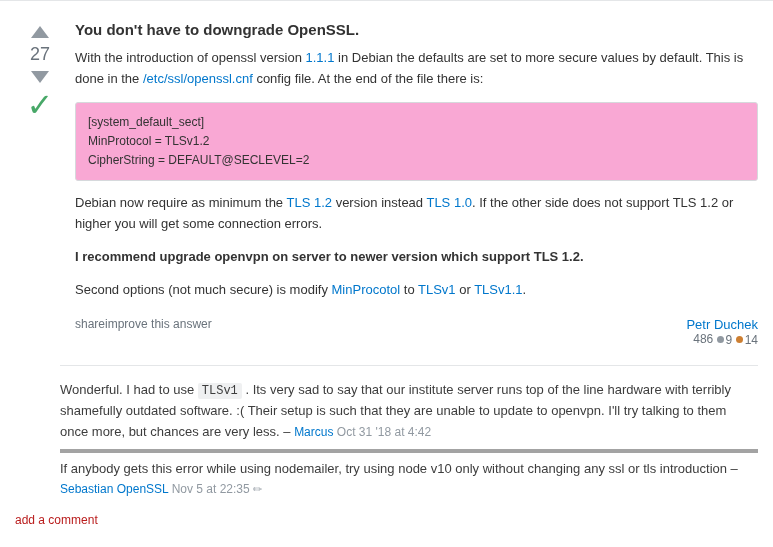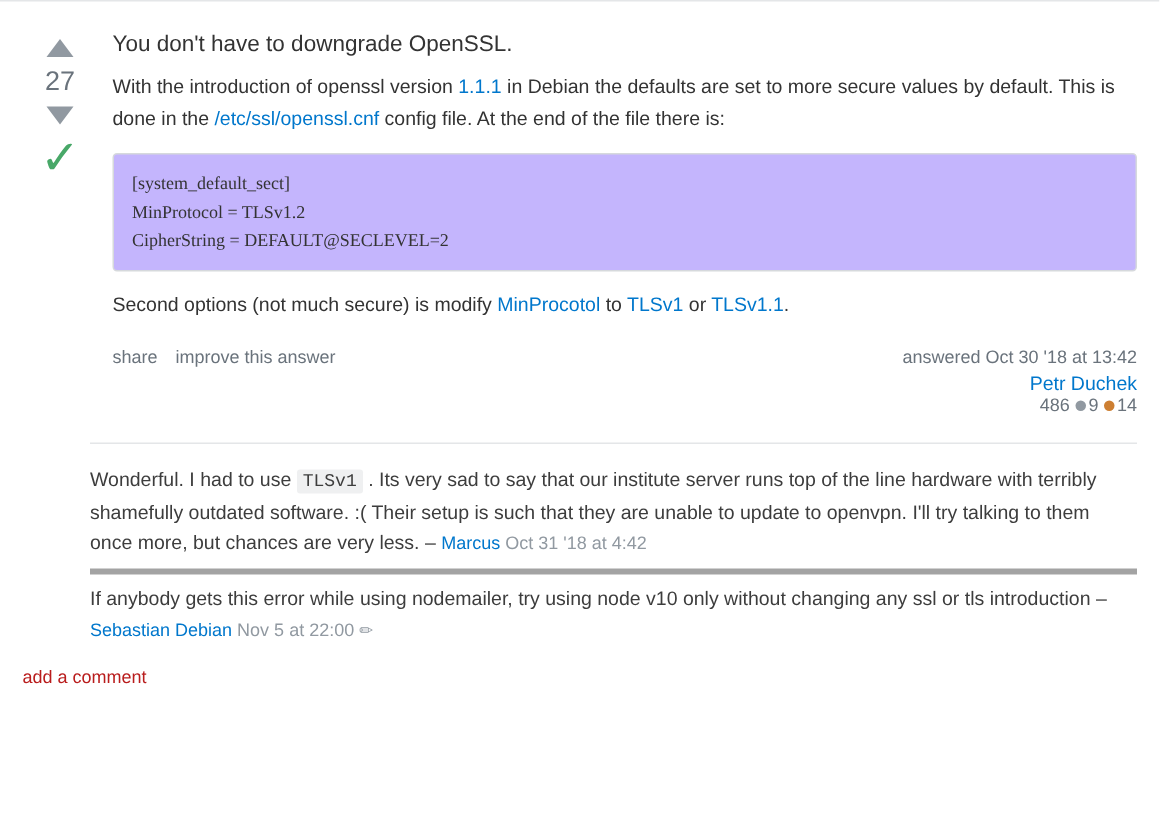--- a/index.html
+++ b/index.html
@@ -37,60 +37,60 @@
       font-weight: normal;
     }
 
     .content-column {
       flex: 1;
       padding-left: 10px;
     }
 
     .answer-heading {
       font-size: 15px;
-      font-weight: normal;
+      font-weight: bold;
       color: #333;
       margin-bottom: 10px;
     }
 
     .answer-text {
       margin-bottom: 12px;
       line-height: 1.6;
       color: #333;
     }
 
     .inline-link {
       color: #0077cc;
       text-decoration: none;
     }
 
     .code-block {
-      background: #c4b5fd;
+      background: #f9a8d4;
       border: 1px solid #d6d9dc;
       border-radius: 3px;
       padding: 10px 12px;
-      font-family: Liberation Serif, serif;
+      font-family: Liberation Sans, sans-serif;
       font-size: 12px;
       color: #333;
       margin-bottom: 12px;
       white-space: pre;
       line-height: 1.6;
     }
 
     .answer-meta {
       display: flex;
       justify-content: space-between;
       align-items: flex-start;
       margin-top: 10px;
       padding-top: 5px;
     }
 
     .answer-actions {
       display: flex;
-      gap: 12px;
+      gap: 0;
     }
 
     .action-link {
       color: #6a737c;
       font-size: 12px;
       text-decoration: none;
       cursor: pointer;
     }
 
     .answered-info {
@@ -237,33 +237,38 @@
       <p class="answer-heading">You don't have to downgrade OpenSSL.</p>
 
       <p class="answer-text">
         <span>With the introduction of openssl version </span><a class="inline-link">1.1.1</a><span> in Debian the defaults are set to more secure values by default. This is done in the </span><span class="inline-link">/etc/ssl/openssl.cnf</span><span> config file. At the end of the file there is:</span>
       </p>
 
       <div class="code-block">[system_default_sect]
 MinProtocol = TLSv1.2
 CipherString = DEFAULT@SECLEVEL=2</div>
 
-
+      <p class="answer-text">
+        <span>Debian now require as minimum the </span><a class="inline-link">TLS 1.2</a><span> version instead </span><a class="inline-link">TLS 1.0</a><span>. If the other side does not support TLS 1.2 or higher you will get some connection errors.</span>
+      </p>
+
+      <p class="answer-text">
+        <strong>I recommend upgrade openvpn on server to newer version which support TLS 1.2.</strong>
+      </p>
 
       <p class="answer-text">
         <span>Second options (not much secure) is modify </span><a class="inline-link">MinProcotol</a><span> to </span><a class="inline-link">TLSv1</a><span> or </span><a class="inline-link">TLSv1.1</a><span>.</span>
       </p>
 
       <div class="answer-meta">
         <div class="answer-actions">
           <a class="action-link">share</a>
           <a class="action-link">improve this answer</a>
         </div>
         <div class="answered-info">
-          <span class="answered-date">answered Oct 30 '18 at 13:42</span>
           <div class="user-info">
             <a class="user-name">Petr Duchek</a>
             <div class="user-rep">
               <span>486</span>
               <span class="rep-badge">
                 <span class="badge-dot silver"></span>
                 <span>9</span>
               </span>
               <span class="rep-badge">
                 <span class="badge-dot bronze"></span>
@@ -274,20 +279,20 @@
         </div>
       </div>
     </div>
   </div>
 
   <div class="comments-section">
     <div class="comment">
       <span>Wonderful. I had to use </span><code class="comment-code">TLSv1</code><span> . Its very sad to say that our institute server runs top of the line hardware with terribly shamefully outdated software. :( Their setup is such that they are unable to update to openvpn. I'll try talking to them once more, but chances are very less. –&nbsp;</span><a class="comment-user-link">Marcus</a><span class="comment-date"> Oct 31 '18 at 4:42</span>
     </div>
     <div class="comment">
-      <span>If anybody gets this error while using nodemailer, try using node v10 only without changing any ssl or tls introduction – </span><a class="comment-user-link">Sebastian Debian</a><span class="comment-date"> Nov 5 at 22:00 </span><span class="edit-icon">✏</span>
+      <span>If anybody gets this error while using nodemailer, try using node v10 only without changing any ssl or tls introduction – </span><a class="comment-user-link">Sebastian OpenSSL</a><span class="comment-date"> Nov 5 at 22:35 </span><span class="edit-icon">✏</span>
     </div>
   </div>
 
   <div class="add-comment">
     <a class="add-comment-link">add a comment</a>
   </div>
 </div>
 
 </body></html>

